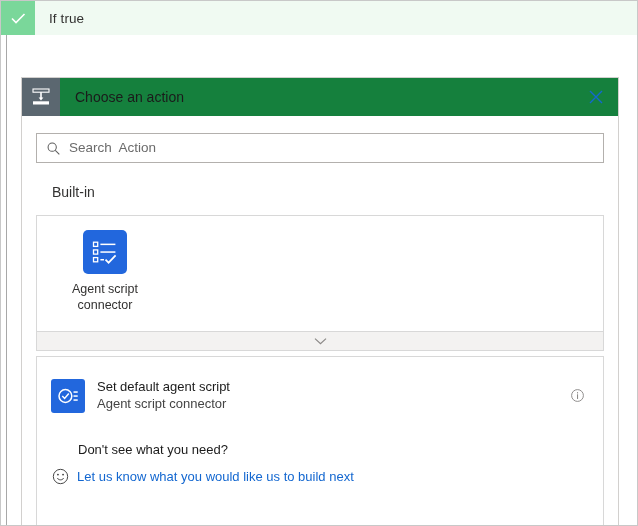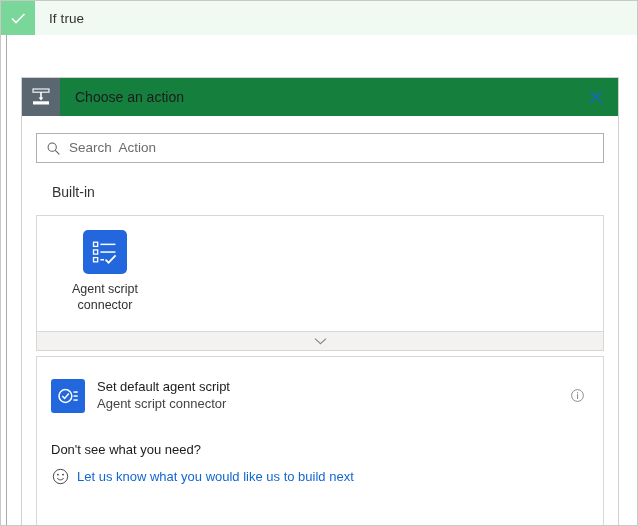--- a/index.html
+++ b/index.html
@@ -300,20 +300,21 @@
   }
   .action-info svg { display: block; }
 
   .footer-note {
     margin-top: 25px;
   }
   .footer-question {
     font-size: 13px;
     color: #1b1b1b;
     line-height: 18px;
+    margin-left: 27px;
   }
   .footer-link-row {
     display: flex;
     align-items: center;
     margin-top: 8px;
   }
   .smiley-icon {
     width: 18px;
     height: 18px;
     flex: none;

